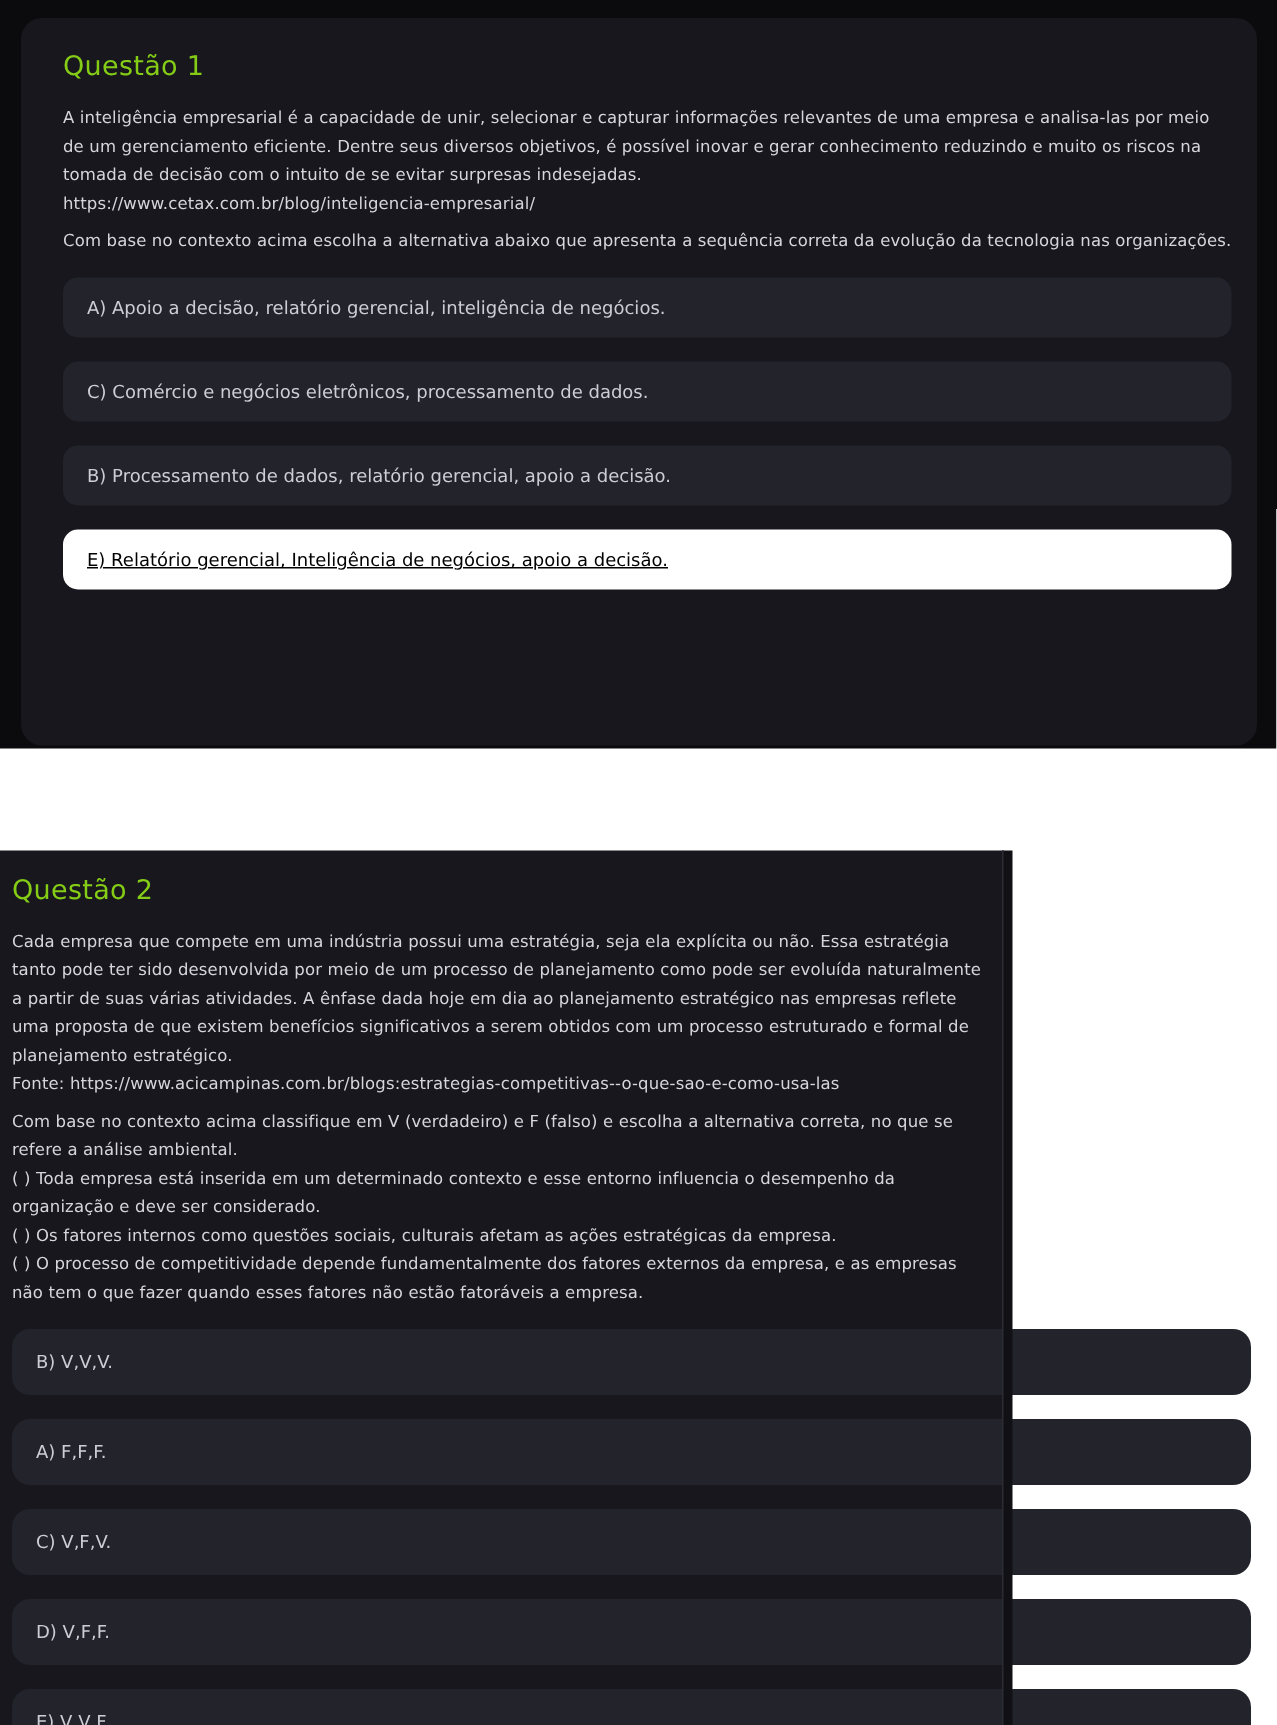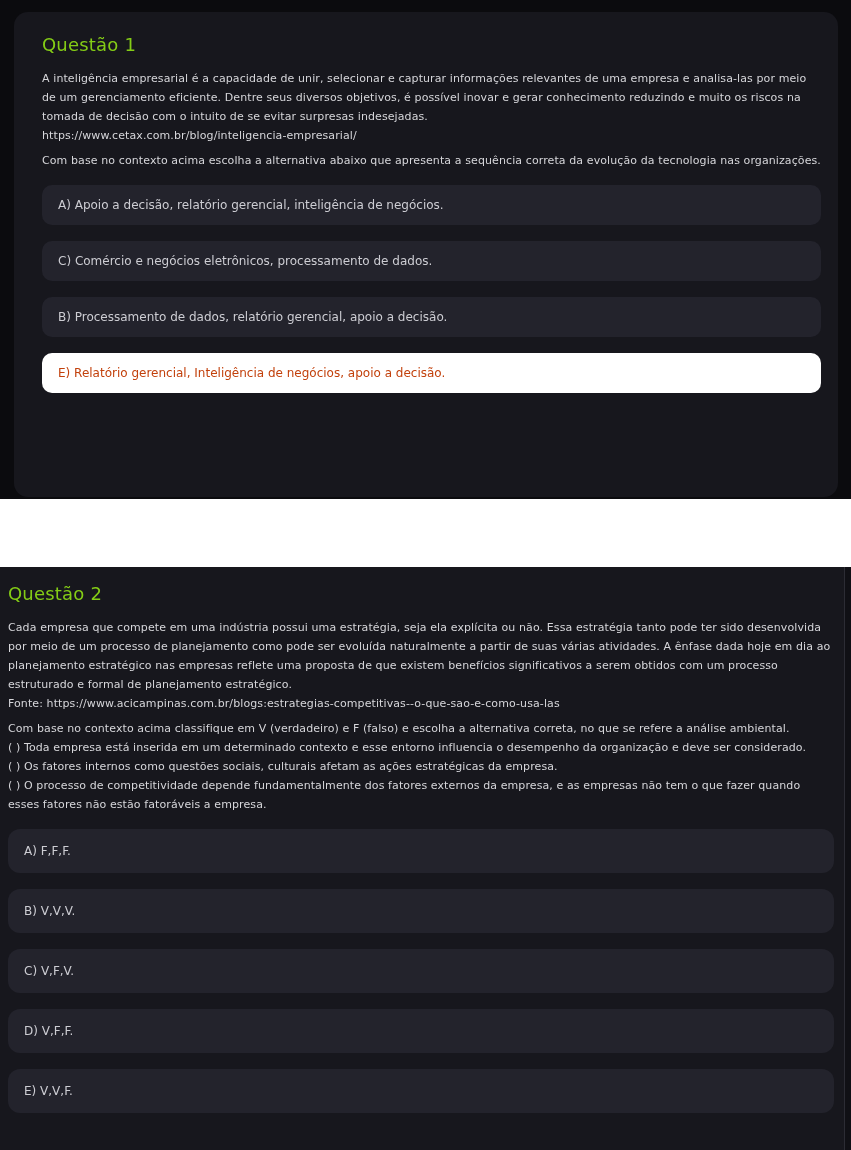--- a/index.html
+++ b/index.html
@@ -13,21 +13,21 @@
     position:absolute;top:0;left:0;width:851px;height:499px;
     background:#0b0b0e;
   }
   .q1-card{
     position:absolute;top:12px;left:14px;width:824px;height:485px;
     background:#17171d;border-radius:14px;box-sizing:border-box;
     padding:22px 17px 0 28px;
   }
   
   .q2-panel{
-    position:absolute;top:567px;left:0;width:845px;height:583px;
+    position:absolute;top:567px;left:0;width:669px;height:583px;
     background:#17171d;box-sizing:border-box;
     padding:16px 10px 0 8px;
   }
   .q2-scroll-strip{
     position:absolute;top:0;right:-6px;width:6px;height:583px;
     background:#101015;border-left:1px solid #2c2c34;
   }
   
   .q-title{
     margin:0 0 14px 0;font-size:18px;font-weight:normal;color:#84cc16;
@@ -40,21 +40,21 @@
   .q-prompt{margin-top:6px;}
   
   .options{margin-top:15px;}
   .opt{
     display:flex;align-items:center;box-sizing:border-box;
     background:#23232c;color:#cdcdd3;font-size:12px;
     border-radius:10px;padding-left:16px;cursor:pointer;
   }
   .q1opt{height:40px;width:779px;margin-bottom:16px;}
   .q2opt{height:44px;width:826px;margin-bottom:16px;border-radius:12px;}
-  .opt.selected{background:#ffffff;color:#c2410c;}
+  .opt.selected{background:#ffffff;color:#000000;text-decoration:underline;}
 </style>
 </head>
 <body>
 
 <div>
 
   <section class="q1-outer">
     <div class="q1-card">
       <h2 class="q-title">Questão 1</h2>
 
@@ -88,24 +88,24 @@
 
     <div class="q-body q-prompt">
       <div>Com base no contexto acima classifique em V (verdadeiro) e F (falso) e escolha a alternativa correta, no que se refere a análise ambiental.</div>
       <div>( ) Toda empresa está inserida em um determinado contexto e esse entorno influencia o desempenho da organização e deve ser considerado.</div>
       <div>( ) Os fatores internos como questões sociais, culturais afetam as ações estratégicas da empresa.</div>
       <div>( ) O processo de competitividade depende fundamentalmente dos fatores externos da empresa, e as empresas não tem o que fazer quando esses fatores não estão fatoráveis a empresa.</div>
     </div>
 
     <div class="options">
       <div class="opt q2opt">
-        <span>A) F,F,F.</span>
+        <span>B) V,V,V.</span>
       </div>
       <div class="opt q2opt">
-        <span>B) V,V,V.</span>
+        <span>A) F,F,F.</span>
       </div>
       <div class="opt q2opt">
         <span>C) V,F,V.</span>
       </div>
       <div class="opt q2opt">
         <span>D) V,F,F.</span>
       </div>
       <div class="opt q2opt">
         <span>E) V,V,F.</span>
       </div>

